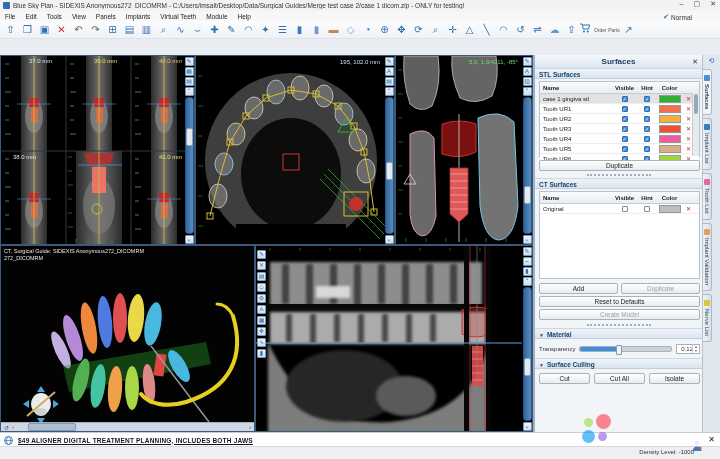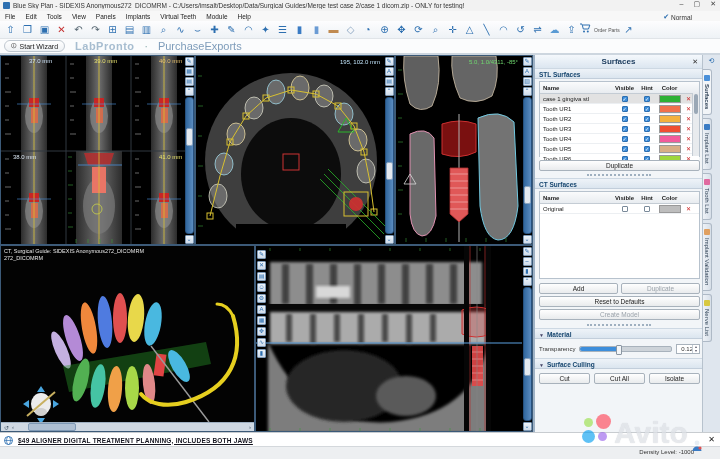--- a/index.html
+++ b/index.html
@@ -203,29 +203,20 @@
         </svg>
     </span>
     <span class="order-parts">Order Parts</span>
     <span class="tbtn" style="color:#2d6fb0">↗</span>
   </div>
   <div class="mode-chip abs" style="top:13px;">
     <span class="mode-check">✔</span>
     <span>Normal</span>
   </div>
 
-  <div class="abs toolbar2">
-    <span class="startwizard">
-      <span class="power-ico">⏼</span>
-      <span>Start Wizard</span>
-    </span>
-    <span class="brand-lab">LabPronto</span>
-    <span class="brand-sep">·</span>
-    <span class="brand-purchase">PurchaseExports</span>
-  </div>
 
   <div class="abs main">
 
     <div class="vp" id="vp-cross">
       <svg width="185" height="190" style="position:absolute;left:0;top:0">
         <defs>
           <linearGradient id="gT" x1="0" y1="0" x2="1" y2="0">
             <stop offset="0" stop-color="#2c2c2c"></stop>
               <stop offset=".5" stop-color="#6e6e6e"></stop>
               <stop offset="1" stop-color="#2c2c2c"></stop>
@@ -788,21 +779,20 @@
   <span class="abs banner-close">✕</span>
 
   <div class="abs statusbar"></div>
   <span class="abs density">Density Level: -1000</span>
 
   <div class="abs watermark">
     <span class="wm-dot" style="left:6px;top:6px;width:9px;height:9px;background:rgba(151,224,69,.8);"></span>
     <span class="wm-dot" style="left:18px;top:2px;width:15px;height:15px;background:rgba(255,64,83,.8);"></span>
     <span class="wm-dot" style="left:4px;top:18px;width:13px;height:13px;background:rgba(0,156,240,.8);"></span>
     <span class="wm-dot" style="left:20px;top:20px;width:9px;height:9px;background:rgba(150,94,235,.8);"></span>
-    <span class="wm-text">Avito</span>
   </div>
   <svg class="assist-ico" viewBox="0 0 10 11">
     <circle cx="5" cy="3" r="2.4" fill="#e8eef4"></circle>
     <path d="M0.5 11 Q1 6.5 5 6.5 Q9 6.5 9.5 11 Z" fill="#3a7bc4"></path>
     <circle cx="8" cy="8" r="1.6" fill="#e05050"></circle>
   </svg>
 
 </div>
 
 </body></html>

